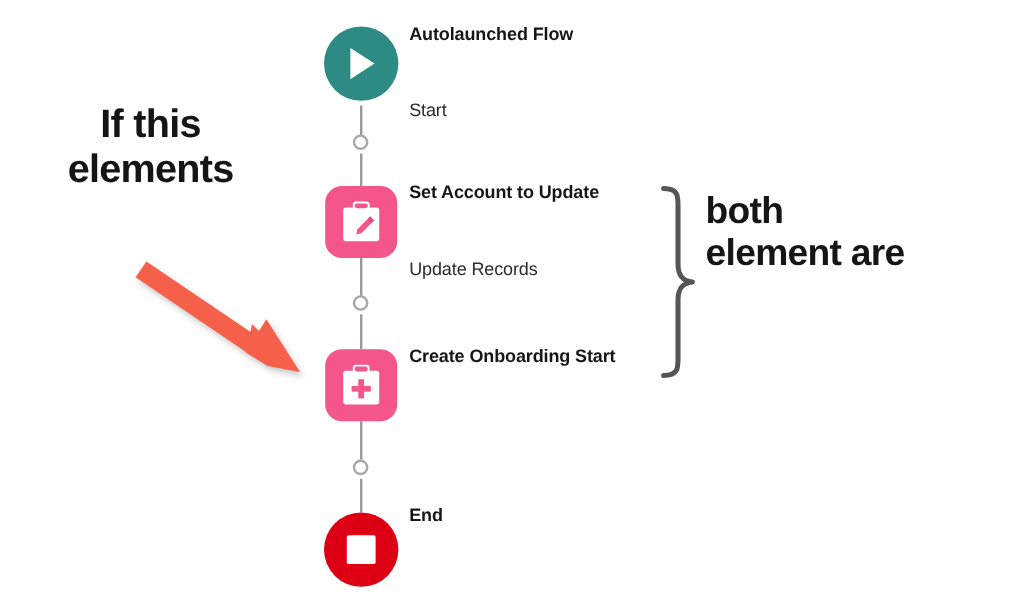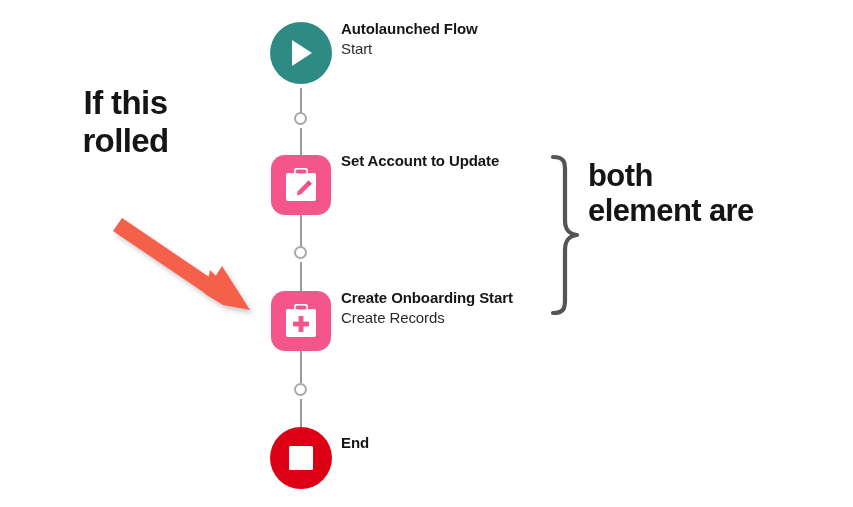--- a/index.html
+++ b/index.html
@@ -71,20 +71,21 @@
     font-size: 15px;
     font-weight: bold;
     color: #161616;
     letter-spacing: -0.1px;
   }
   .label-sub {
     font-size: 15px;
     font-weight: normal;
     color: #2b2b2b;
     letter-spacing: -0.1px;
+    margin-top: 44px;
   }
 
   
   .annot {
     position: absolute;
     font-weight: bold;
     color: #151515;
     line-height: 1.14;
     letter-spacing: -0.6px;
   }
@@ -154,56 +155,56 @@
           <rect x="10" y="1" width="14" height="7" rx="2.5" fill="#ffffff"></rect>
           <rect x="11.5" y="2.5" width="11" height="4" rx="2" fill="#f4558a"></rect>
           <path d="M24.5 13.5 l3.2 3.2 -10.6 10.6 -4.3 1.1 1.1 -4.3 z" fill="#f4558a"></path>
           <path d="M24.5 13.5 l3.2 3.2 -2.0 2.0 -3.2 -3.2 z" fill="#e14a7c"></path>
         </svg>
       </span>
     </div>
   </div>
   <div class="label-block" style="top:151px;">
     <div class="label-title">Set Account to Update</div>
+    <div class="label-sub">Update Records</div>
   </div>
 
   <div class="node">
     <div class="node-square" style="left:271px;top:291px;background:#f4558a;">
       <span>
         <svg width="34" height="36" viewBox="0 0 34 36" aria-hidden="true">
           <path d="M4 6 h26 a2 2 0 0 1 2 2 v24 a2 2 0 0 1 -2 2 h-26 a2 2 0 0 1 -2 -2 v-24 a2 2 0 0 1 2 -2 z" fill="#ffffff"></path>
           <rect x="10" y="1" width="14" height="7" rx="2.5" fill="#ffffff"></rect>
           <rect x="11.5" y="2.5" width="11" height="4" rx="2" fill="#f4558a"></rect>
           <rect x="14.6" y="13" width="4.8" height="16" fill="#f4558a"></rect>
           <rect x="9" y="18.6" width="16" height="4.8" fill="#f4558a"></rect>
         </svg>
       </span>
     </div>
   </div>
   <div class="label-block" style="top:288px;">
     <div class="label-title">Create Onboarding Start</div>
-    <div class="label-sub">Create Records</div>
   </div>
 
   <div class="node">
     <div class="node-circle" style="left:270px;top:427px;background:#dd0014;">
       <span>
         <svg width="26" height="26" viewBox="0 0 26 26" aria-hidden="true">
           <rect x="1" y="1" width="24" height="24" rx="1.5" fill="#ffffff"></rect>
         </svg>
       </span>
     </div>
   </div>
-  <div class="label-block" style="top:433px;">
+  <div class="label-block" style="top:420px;">
     <div class="label-title">End</div>
   </div>
 
   <div class="annot" id="annot-left">
     <span class="annot-line">If this</span>
-    <span class="annot-line">rolled</span>
+    <span class="annot-line">elements</span>
   </div>
 
   <div class="arrow">
     <svg width="170" height="130" viewBox="0 0 170 130" aria-hidden="true">
       <defs>
         <filter id="arrowShadow" x="-25%" y="-25%" width="160%" height="160%">
           <feDropShadow dx="2.5" dy="3.5" stdDeviation="2.6" flood-color="#9a9a9a" flood-opacity="0.55"></feDropShadow>
         </filter>
       </defs>
       <g filter="url(#arrowShadow)" fill="#f4604a">

